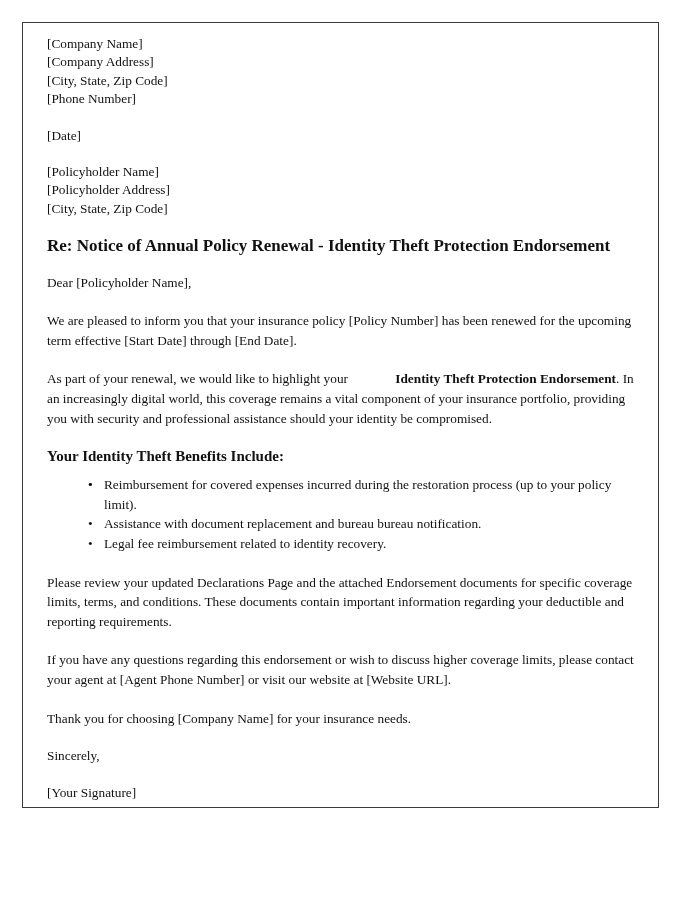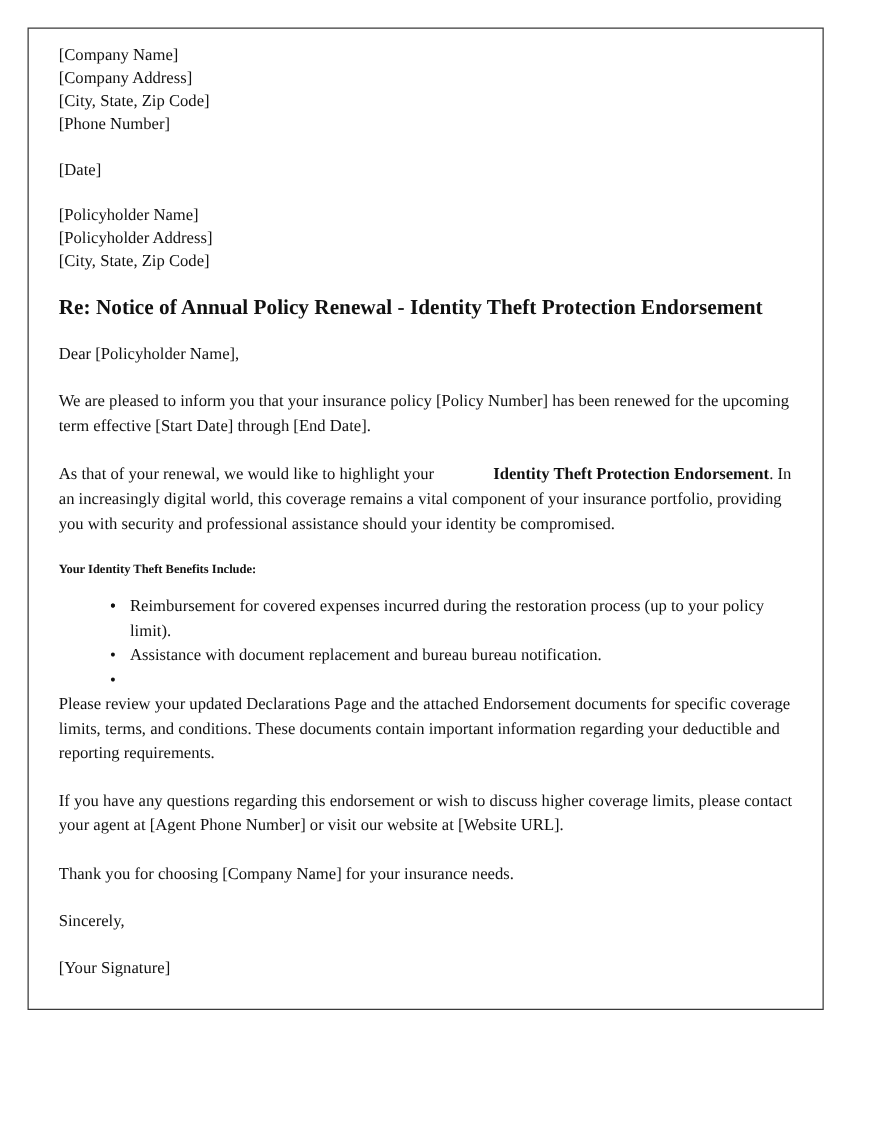--- a/index.html
+++ b/index.html
@@ -63,21 +63,21 @@
   }
 
   p.para {
     font-size: 13.3px;
     line-height: 19.6px;
     margin: 0;
     text-align: left;
   }
 
   .benefits-heading {
-    font-size: 10px;
+    font-size: 15px;
     font-weight: bold;
     line-height: 18px;
     margin: 0;
   }
 
   ul.benefits-list {
     margin: 10px 0 0 0;
     padding-left: 41px;
     list-style: none;
   }
@@ -146,31 +146,31 @@
     <div class="spacer-md"></div>
 
     <div class="salutation">Dear [Policyholder Name],</div>
 
     <div class="spacer-md"></div>
 
     <p class="para">We are pleased to inform you that your insurance policy [Policy Number] has been renewed for the upcoming term effective [Start Date] through [End Date].</p>
 
     <div class="spacer-md"></div>
 
-    <p class="para"><span>As that of your renewal, we would like to highlight your </span><b class="inline-bold">Identity Theft Protection Endorsement</b><span>. In an increasingly digital world, this coverage remains a vital component of your insurance portfolio, providing you with security and professional assistance should your identity be compromised.</span></p>
+    <p class="para"><span>As part of your renewal, we would like to highlight your </span><b class="inline-bold">Identity Theft Protection Endorsement</b><span>. In an increasingly digital world, this coverage remains a vital component of your insurance portfolio, providing you with security and professional assistance should your identity be compromised.</span></p>
 
     <div class="spacer-md"></div>
 
     <div class="benefits-heading">Your Identity Theft Benefits Include:</div>
 
     <ul class="benefits-list">
       <li><span class="bullet-dot">•</span></li>
       <li><span class="bullet-dot">•</span><span>Reimbursement for covered expenses incurred during the restoration process (up to your policy limit).</span></li>
       <li><span class="bullet-dot">•</span><span>Assistance with document replacement and bureau bureau notification.</span></li>
-      <li><span class="bullet-dot">•</span></li>
+      <li><span class="bullet-dot">•</span><span>Legal fee reimbursement related to identity recovery.</span></li>
     </ul>
 
     <div class="spacer-md"></div>
 
     <p class="para">Please review your updated Declarations Page and the attached Endorsement documents for specific coverage limits, terms, and conditions. These documents contain important information regarding your deductible and reporting requirements.</p>
 
     <div class="spacer-md"></div>
 
     <p class="para">If you have any questions regarding this endorsement or wish to discuss higher coverage limits, please contact your agent at [Agent Phone Number] or visit our website at [Website URL].</p>
 

